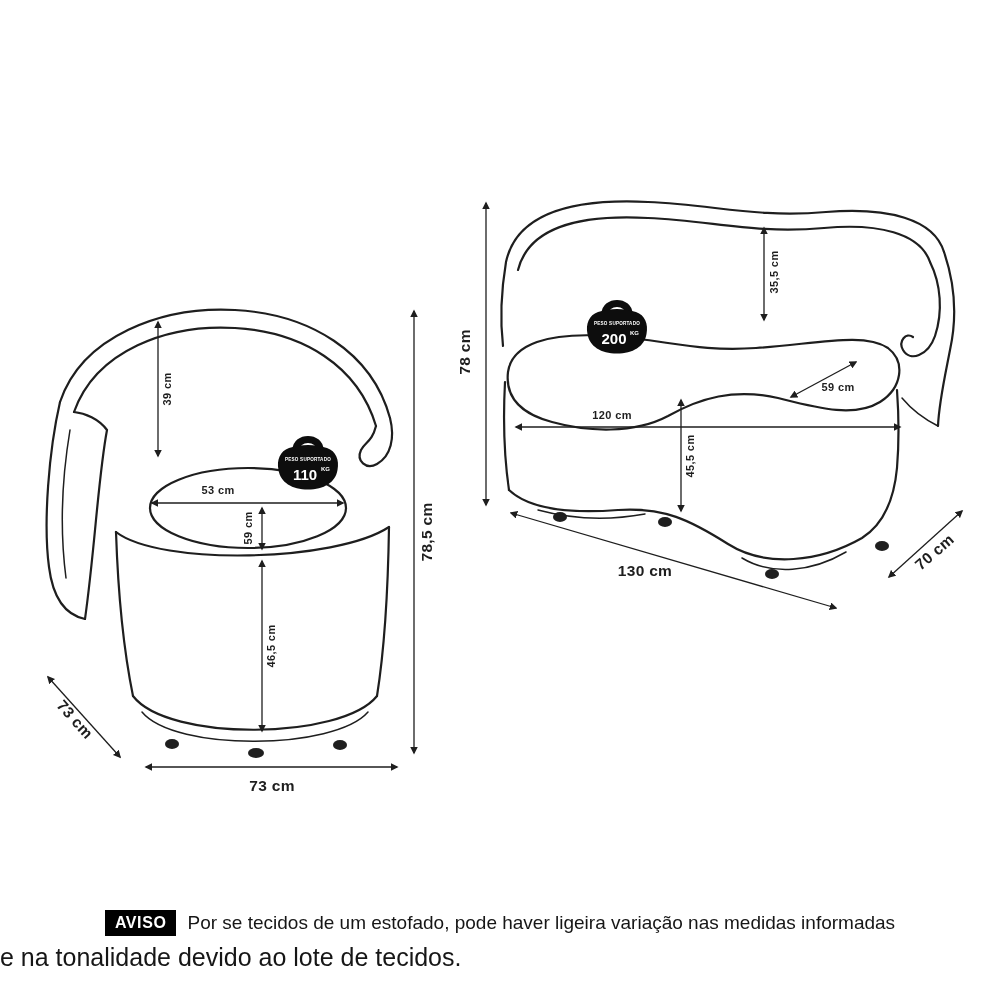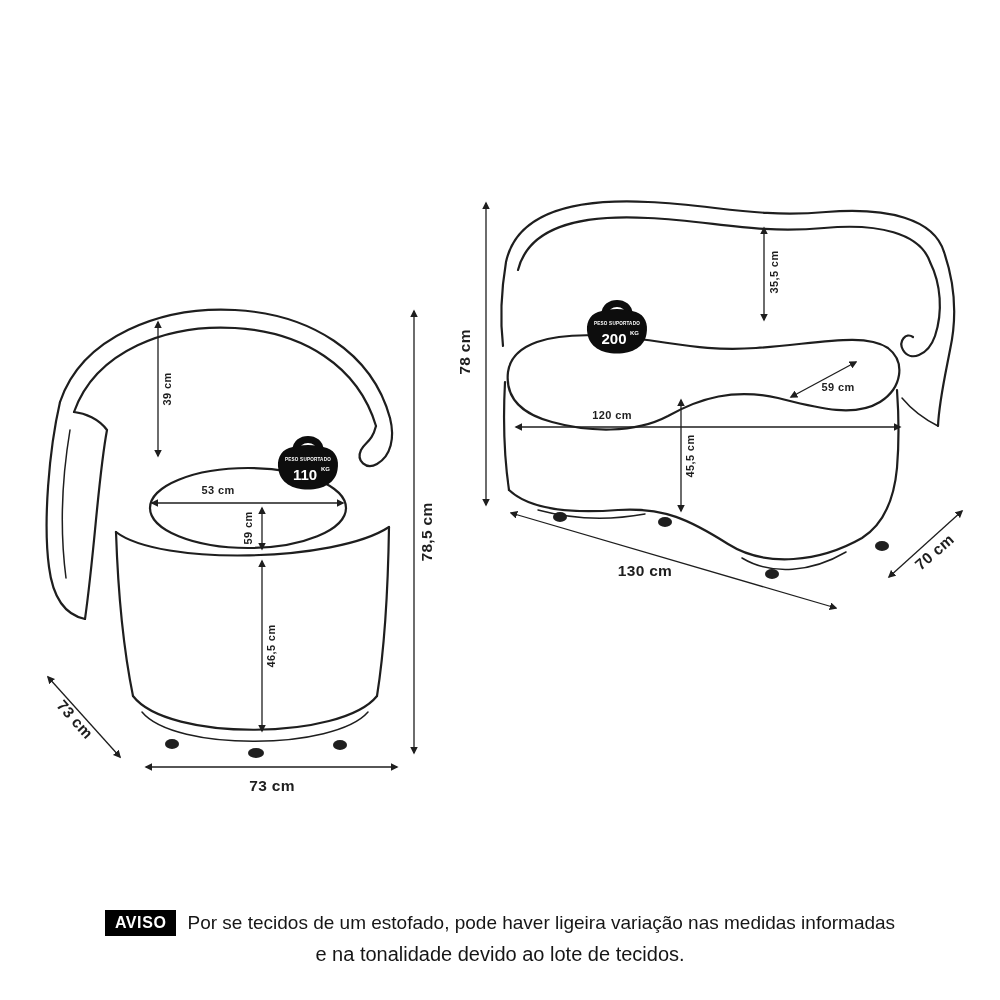--- a/index.html
+++ b/index.html
@@ -14,21 +14,21 @@
   .foot{fill:#1e1e1e;}
   .badge-body{fill:#0d0d0d;}
   .badge-handle{fill:none;stroke:#0d0d0d;stroke-width:7;stroke-linecap:round;}
   .badge-label{font-size:4.6px;font-weight:bold;fill:#ffffff;letter-spacing:.2px;}
   .badge-value{font-size:15px;font-weight:bold;fill:#ffffff;}
   .badge-unit{font-size:6px;font-weight:bold;fill:#ffffff;}
   text{font-family:"Liberation Sans",sans-serif;}
   .notice{position:absolute;left:0;top:910px;width:1000px;color:#161616;}
   .notice-line1{display:flex;justify-content:center;align-items:center;gap:11px;font-size:19px;line-height:1.2;}
   .aviso-badge{background:#000;color:#fff;font-weight:bold;font-size:16px;padding:3px 10px 4px;letter-spacing:.6px;}
-  .notice-line2{text-align:center;font-size:20px;margin-top:7px;}
+  .notice-line2{text-align:left;font-size:25px;margin-top:7px;}
 </style>
 </head>
 <body>
 
 <div class="stage">
 
 <svg class="diagram-svg" width="1000" height="900" viewBox="0 0 1000 900">
   <defs>
     <marker id="ah" viewBox="0 0 10 10" refX="8" refY="5" markerWidth="6" markerHeight="6" orient="auto-start-reverse">
       <path d="M0,0 L10,5 L0,10 Z" fill="#1e1e1e"></path>

